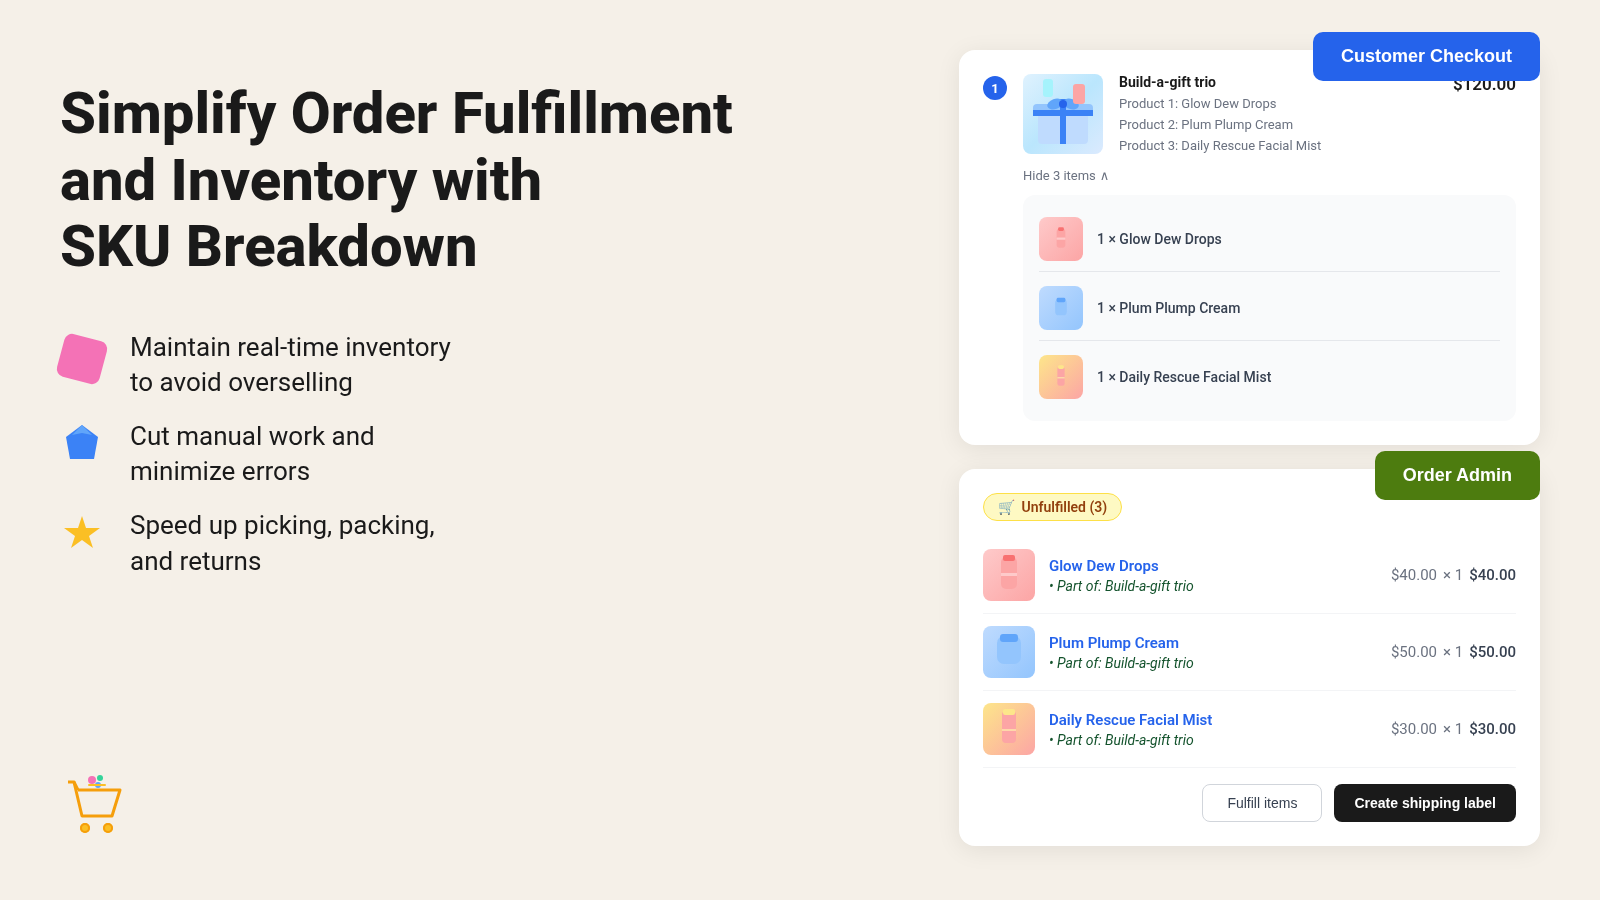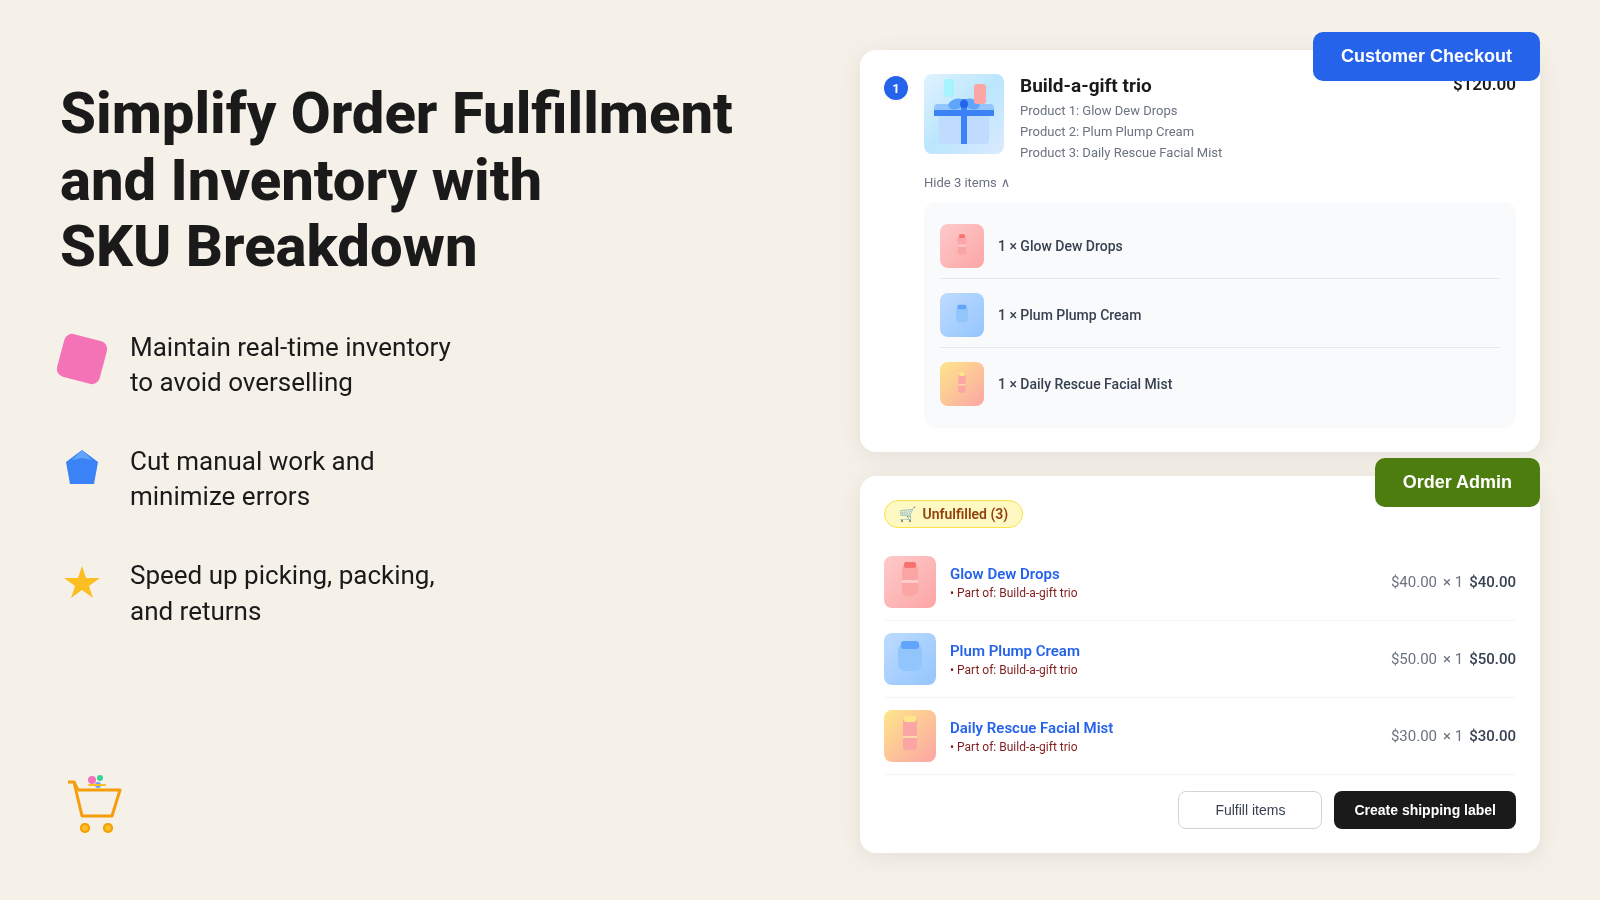--- a/index.html
+++ b/index.html
@@ -24,21 +24,21 @@
       font-size: 58px;
       font-weight: 800;
       color: #1a1a1a;
       line-height: 1.15;
       margin-bottom: 50px;
     }
 
     .feature-list {
       display: flex;
       flex-direction: column;
-      gap: 44px;
+      gap: 19px;
     }
 
     .feature-item {
       display: flex;
       align-items: flex-start;
       gap: 22px;
     }
 
     .feature-icon {
       width: 48px;
@@ -71,21 +71,21 @@
       left: 60px;
       width: 70px;
       height: 70px;
     }
 
     
     .right-section {
       position: absolute;
       right: 60px;
       top: 50px;
-      width: 680px;
+      width: 581px;
     }
 
     
     .checkout-card {
       background: #fff;
       border-radius: 16px;
       padding: 24px;
       box-shadow: 0 4px 24px rgba(0,0,0,0.08);
       position: relative;
       margin-bottom: 24px;
@@ -138,21 +138,21 @@
       display: flex;
       align-items: center;
       justify-content: center;
     }
 
     .bundle-info {
       flex: 1;
     }
 
     .bundle-title {
-      font-size: 19px;
+      font-size: 14px;
       font-weight: 700;
       color: #1a1a1a;
       margin-bottom: 4px;
     }
 
     .bundle-products {
       font-size: 13px;
       color: #6b7280;
       line-height: 1.6;
     }
@@ -282,22 +282,23 @@
     }
 
     .order-item-name {
       font-size: 15px;
       font-weight: 600;
       color: #2563eb;
       margin-bottom: 3px;
     }
 
     .order-item-part {
-      font-size: 12px;
-      color: #7f1d1d;
+      font-size: 14px;
+      color: #14532d;
+      font-style: italic;
     }
     .order-item-part::before {
       content: '• ';
     }
 
     .order-item-pricing {
       display: flex;
       align-items: center;
       gap: 6px;
       color: #374151;
@@ -311,21 +312,21 @@
       display: flex;
       justify-content: flex-end;
       gap: 12px;
       margin-top: 16px;
     }
 
     .fulfill-btn {
       background: #fff;
       border: 1px solid #d1d5db;
       border-radius: 8px;
-      padding: 10px 36px;
+      padding: 10px 24px;
       font-size: 14px;
       font-weight: 500;
       color: #374151;
       cursor: pointer;
     }
 
     .shipping-btn {
       background: #1a1a1a;
       border: none;
       border-radius: 8px;

